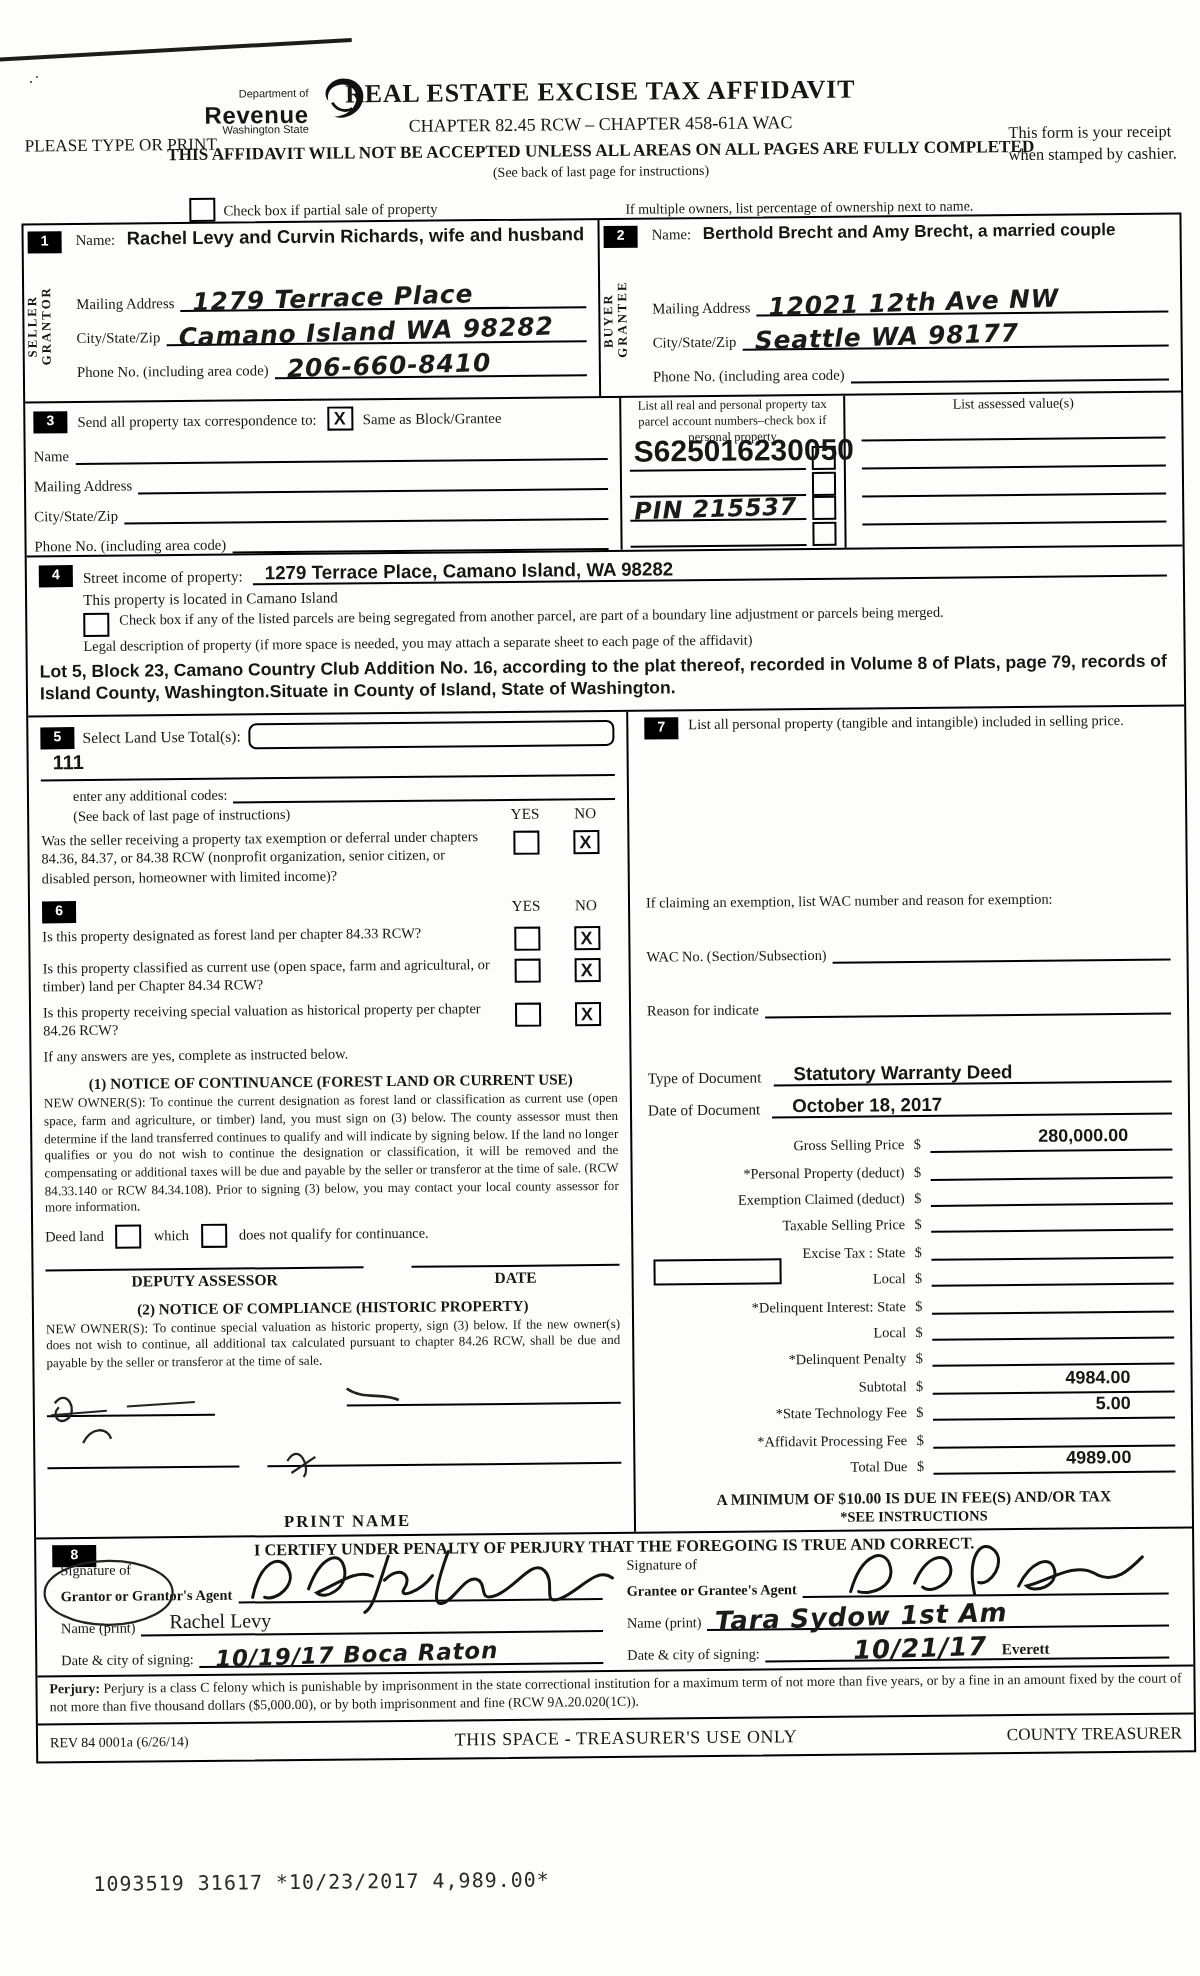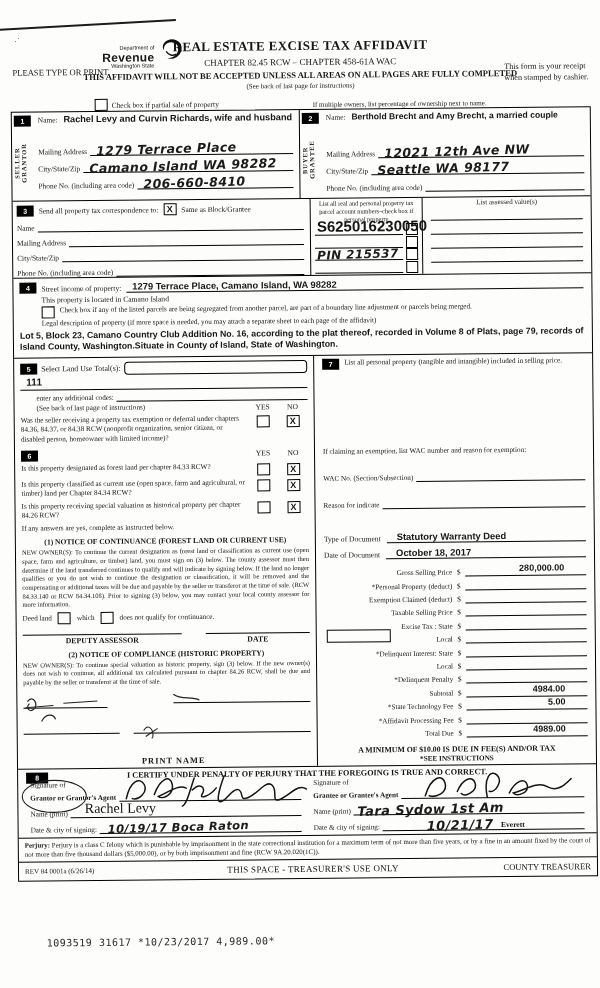--- a/index.html
+++ b/index.html
@@ -114,21 +114,21 @@
 
   
   .cert{border-top:1.4px solid #000;position:relative;padding-top:2px;}
   .cert-head{text-align:center;font-weight:bold;font-size:8.2px;}
   .cert-head .numbox{position:absolute;left:8px;top:3px;min-width:22px;}
   .cert-cols{display:flex;padding:1px 6px 3px 6px;}
   .ccol{width:50%;position:relative;padding:0 6px;font-size:7.2px;}
   .sigline{display:flex;align-items:flex-end;}
   .sigline .lbl{font-weight:bold;}
   .crow{display:flex;align-items:flex-end;margin-top:3px;height:13px;}
-  .crow .uline .val{position:absolute;left:14px;bottom:0;font-size:14px;}
+  .crow .uline .val{position:absolute;left:14px;bottom:0;font-size:10px;}
   .sig-svg{position:absolute;z-index:2;}
 
   
   .perjury{border-top:1.4px solid #000;padding:2px 6px;font-size:6.9px;line-height:1.35;text-align:justify;}
   .footer{border-top:1.2px solid #000;display:flex;align-items:center;padding:2px 6px;height:14px;}
   .footer .rev{font-size:7px;width:160px;}
   .footer .mid-t{flex:1;text-align:center;font-size:9px;letter-spacing:0.3px;}
   .footer .right-t{width:150px;text-align:right;font-size:8.6px;}
   .stamp{margin:56px 0 0 28px;font-family:"DejaVu Sans Mono",monospace;font-size:10px;color:#2a2a2a;letter-spacing:0.5px;}
 </style>

